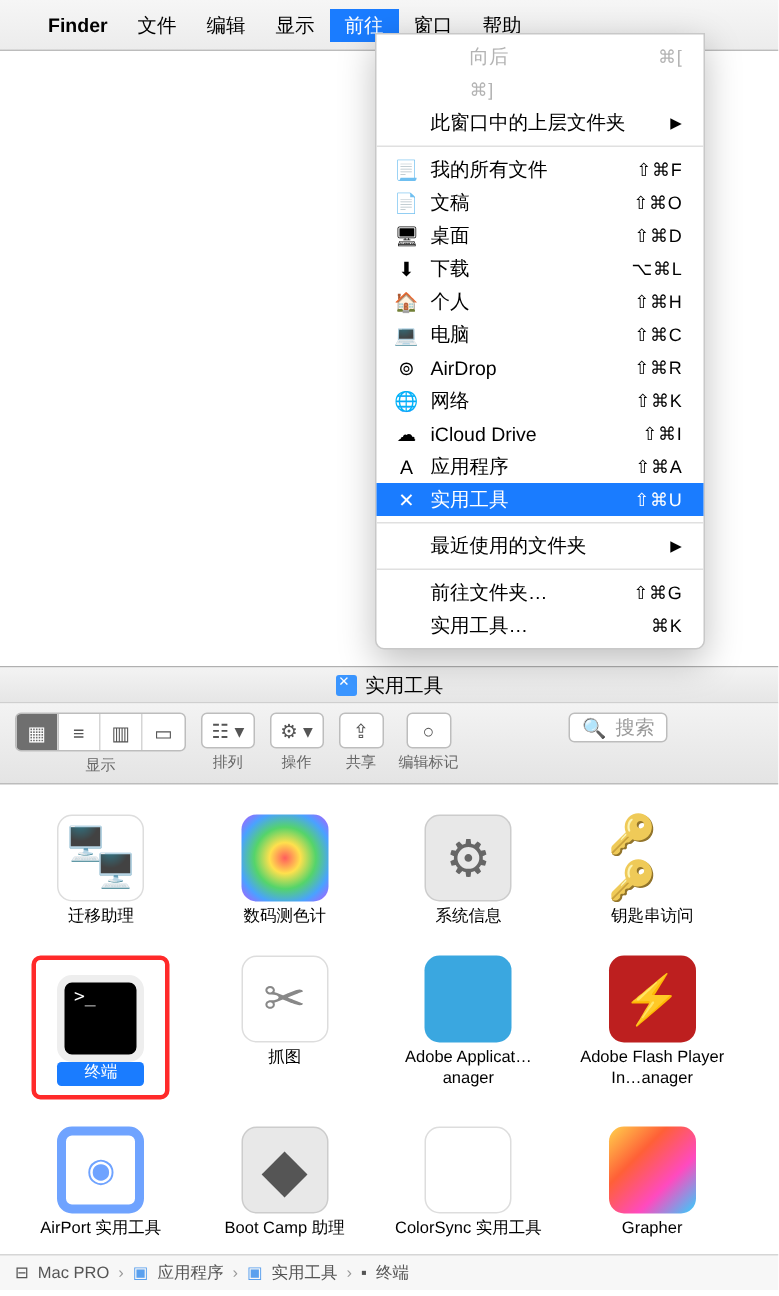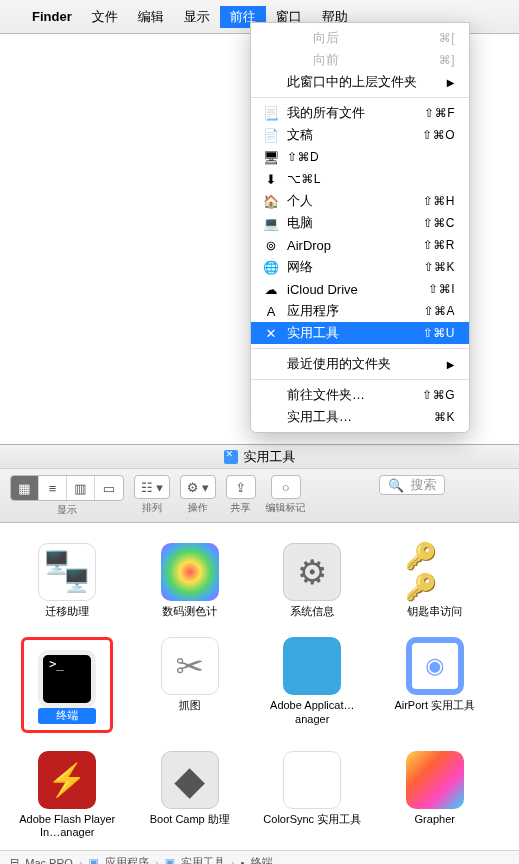--- a/index.html
+++ b/index.html
@@ -91,45 +91,46 @@
 </div>
 
 <div class="dropdown" id="dropdown">
     <div class="drow disabled">
       <span class="dicon"></span>
       <span class="dlabel">向后</span>
       <span class="dshort">⌘[</span>
     </div>
     <div class="drow disabled">
       <span class="dicon"></span>
-      <span class="dlabel">向前</span>
       <span class="dshort">⌘]</span>
     </div>
     <div class="drow">
       <span class="dicon"></span>
       <span class="dlabel">此窗口中的上层文件夹</span>
       <span class="dshort sub">▶</span>
     </div>
     <div class="dsep"></div>
     <div class="drow">
       <span class="dicon">📃</span>
       <span class="dlabel">我的所有文件</span>
       <span class="dshort">⇧⌘F</span>
     </div>
     <div class="drow">
       <span class="dicon">📄</span>
       <span class="dlabel">文稿</span>
       <span class="dshort">⇧⌘O</span>
     </div>
     <div class="drow">
       <span class="dicon">🖥</span>
+      <span class="dlabel">桌面</span>
       <span class="dshort">⇧⌘D</span>
     </div>
     <div class="drow">
       <span class="dicon">⬇</span>
+      <span class="dlabel">下载</span>
       <span class="dshort">⌥⌘L</span>
     </div>
     <div class="drow">
       <span class="dicon">🏠</span>
       <span class="dlabel">个人</span>
       <span class="dshort">⇧⌘H</span>
     </div>
     <div class="drow">
       <span class="dicon">💻</span>
       <span class="dlabel">电脑</span>
@@ -245,26 +246,26 @@
       </div>
       <div class="cell">
         <div class="appicon ic-grab"></div>
         <div class="label">抓图</div>
       </div>
       <div class="cell">
         <div class="appicon ic-adobe"></div>
         <div class="label">Adobe Applicat…anager</div>
       </div>
       <div class="cell">
+        <div class="appicon ic-flash"></div>
+        <div class="label">Adobe Flash Player In…anager</div>
+      </div>
+      <div class="cell">
         <div class="appicon ic-airport"></div>
         <div class="label">AirPort 实用工具</div>
-      </div>
-      <div class="cell">
-        <div class="appicon ic-flash"></div>
-        <div class="label">Adobe Flash Player In…anager</div>
       </div>
       <div class="cell">
         <div class="appicon ic-bootcamp"></div>
         <div class="label">Boot Camp 助理</div>
       </div>
       <div class="cell">
         <div class="appicon ic-colorsync"></div>
         <div class="label">ColorSync 实用工具</div>
       </div>
       <div class="cell">

